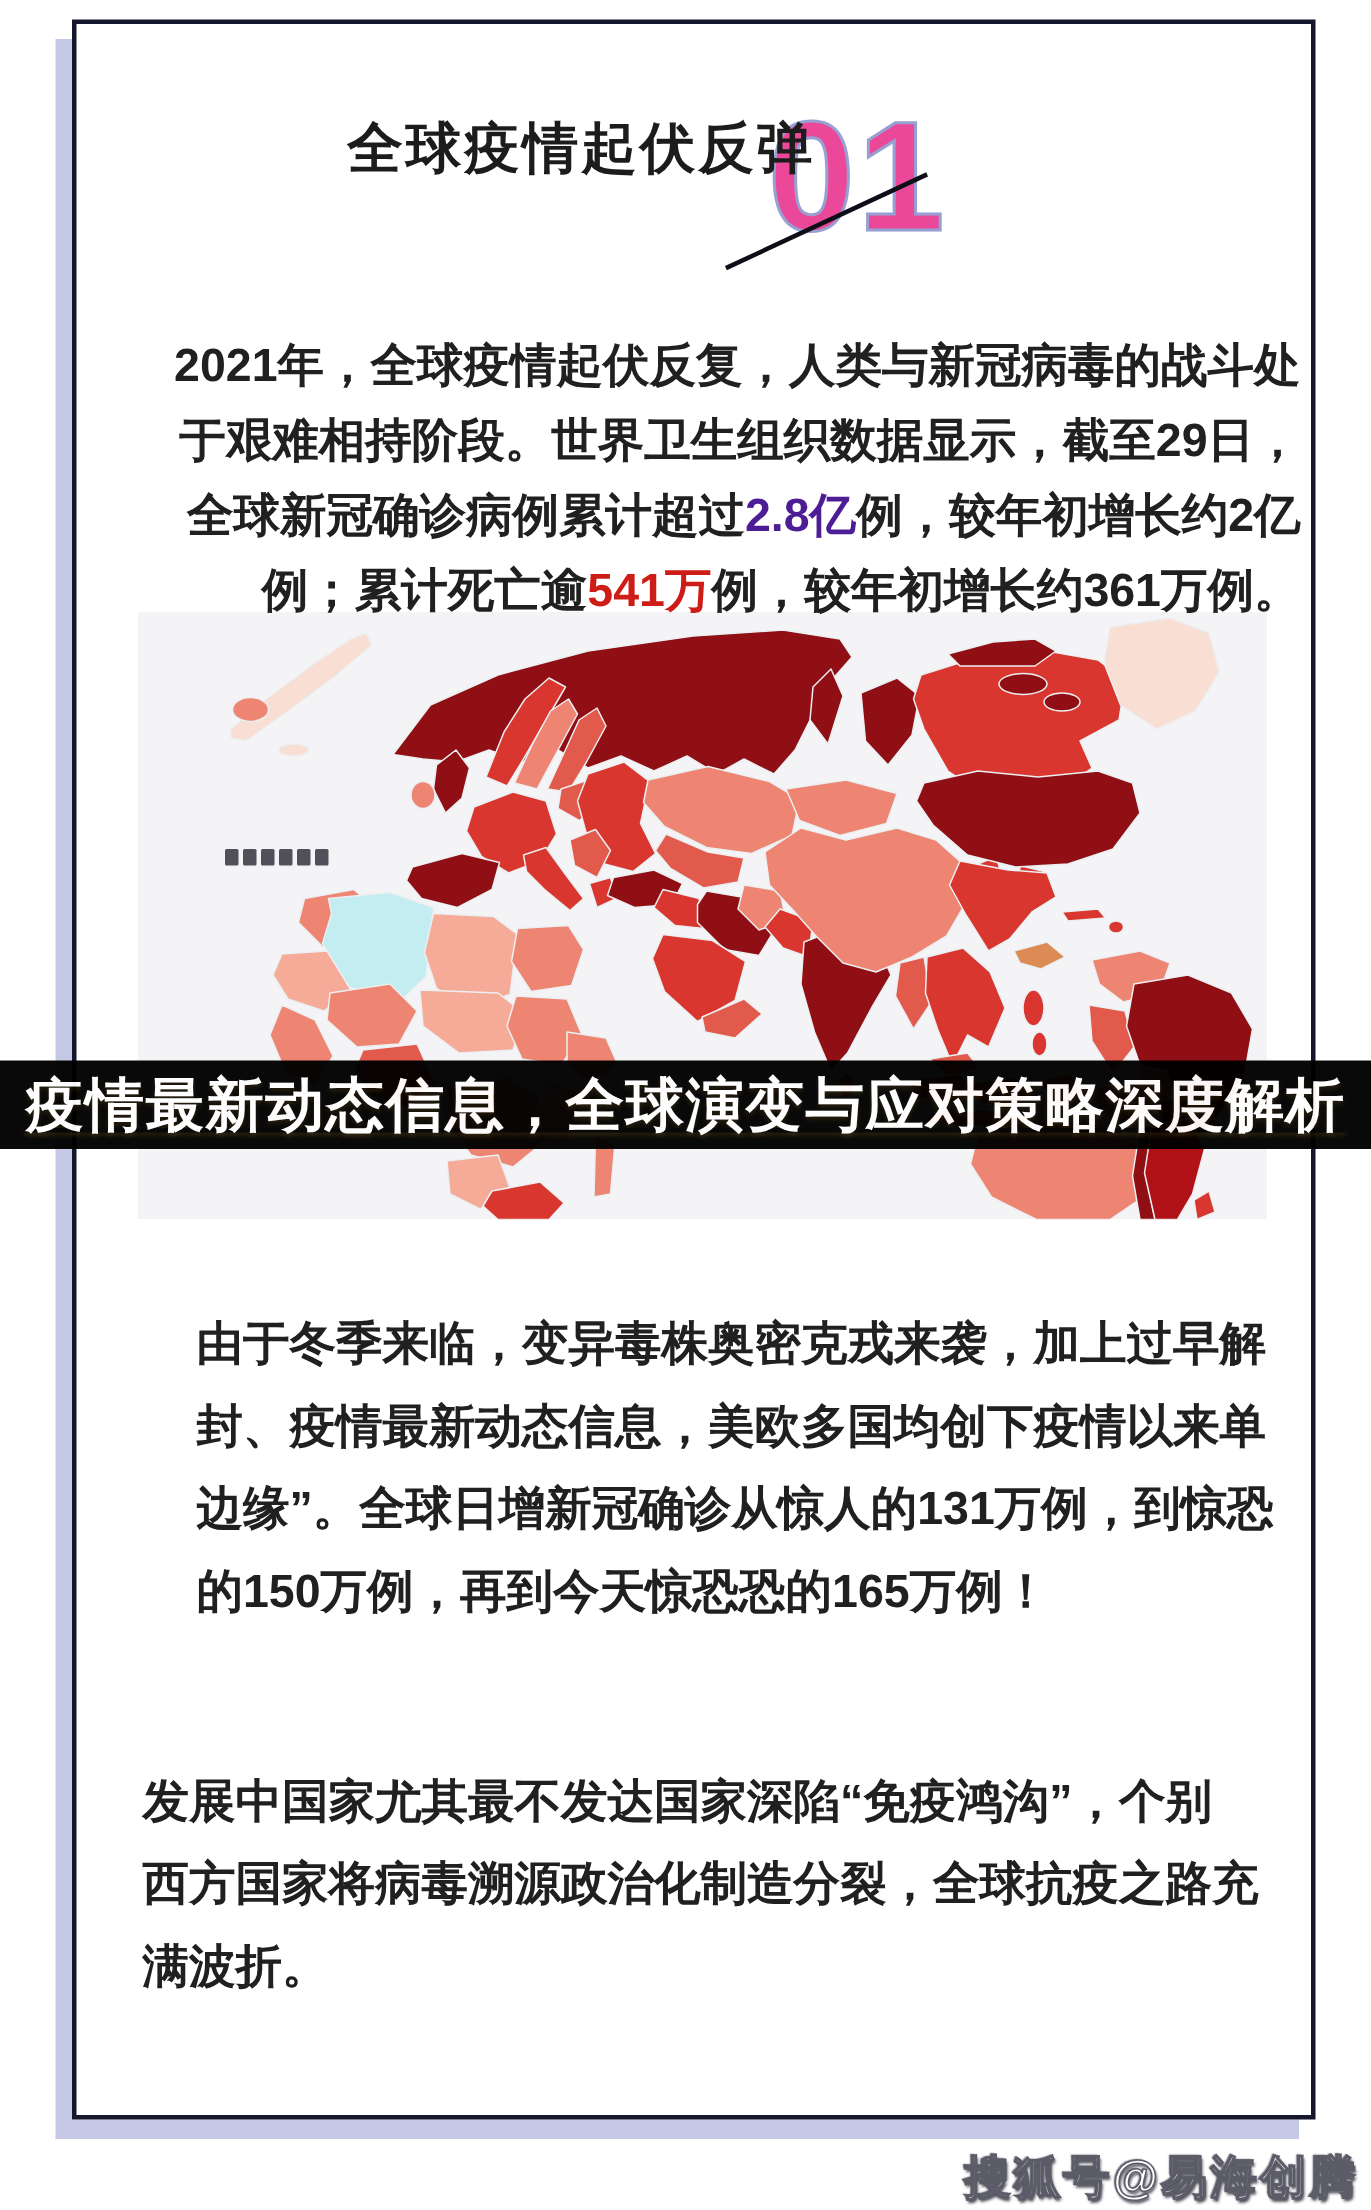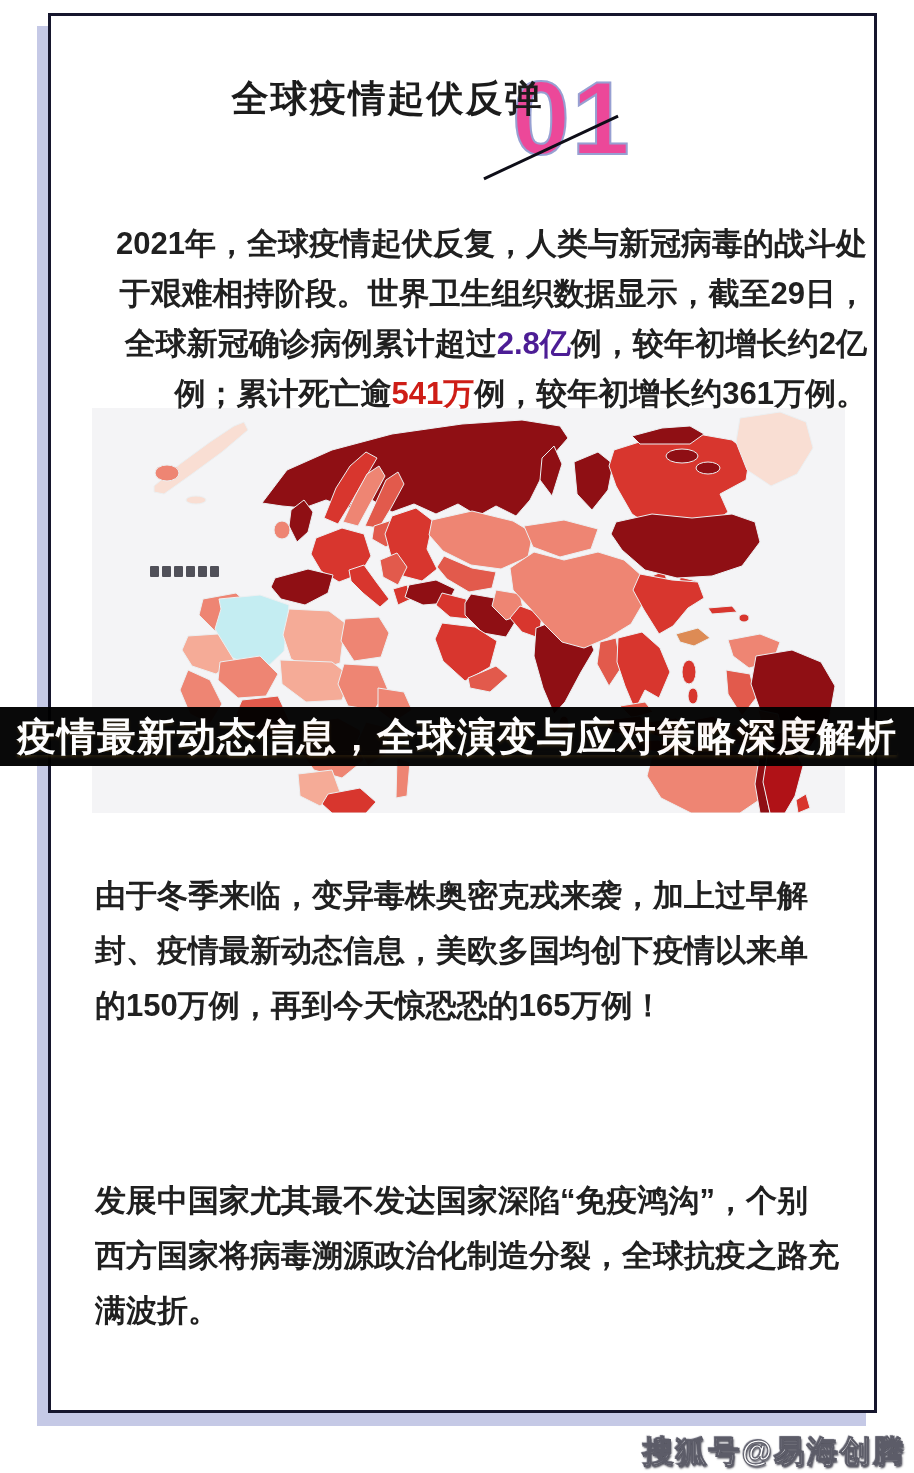--- a/index.html
+++ b/index.html
@@ -33,21 +33,21 @@
     background:#0e0e18;transform:rotate(-25deg);z-index:4;
   }
   
   .para{
     position:absolute;left:95px;width:772px;
     color:#202020;font-weight:600;white-space:nowrap;z-index:3;
   }
   .para-1{top:219px;font-size:31px;}
   .para-1 .line{height:50px;line-height:50px;text-align:right;}
   .para-2{top:868px;font-size:31px;}
-  .para-2 .line{height:55px;line-height:55px;}
+  .para-2 .line{height:55px;line-height:55px;margin-left:36px;}
   .para-3{top:1173px;font-size:31px;}
   .para-3 .line{height:55px;line-height:55px;}
   .hl{font-weight:bold;}
   
   .map-wrap{
     position:absolute;left:92px;top:408px;width:753px;height:405px;
     z-index:2;overflow:hidden;
   }
   .map-wrap svg{display:block;}
   
@@ -190,20 +190,21 @@
   </svg>
 </div>
 
 <div class="banner" style="background-color: #000000; text-decoration: underline;">
   <span class="banner-text" style="color: rgb(255, 255, 255);">疫情最新动态信息，全球演变与应对策略深度解析</span>
 </div>
 
 <div class="para para-2">
   <div class="line">由于冬季来临，变异毒株奥密克戎来袭，加上过早解</div>
   <div class="line">封、疫情最新动态信息，美欧多国均创下疫情以来单</div>
+  <div class="line">边缘”。全球日增新冠确诊从惊人的131万例，到惊恐</div>
   <div class="line">的150万例，再到今天惊恐恐的165万例！</div>
 </div>
 
 <div class="para para-3">
   <div class="line">发展中国家尤其最不发达国家深陷“免疫鸿沟”，个别</div>
   <div class="line">西方国家将病毒溯源政治化制造分裂，全球抗疫之路充</div>
   <div class="line">满波折。</div>
 </div>
 
 <div class="watermark">搜狐号@易海创腾</div>

